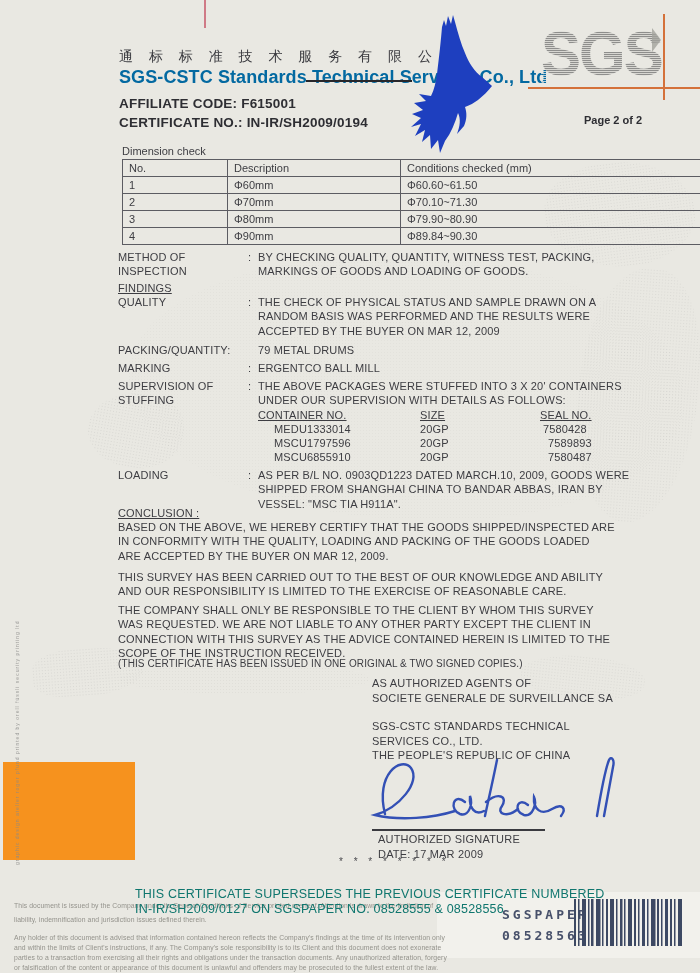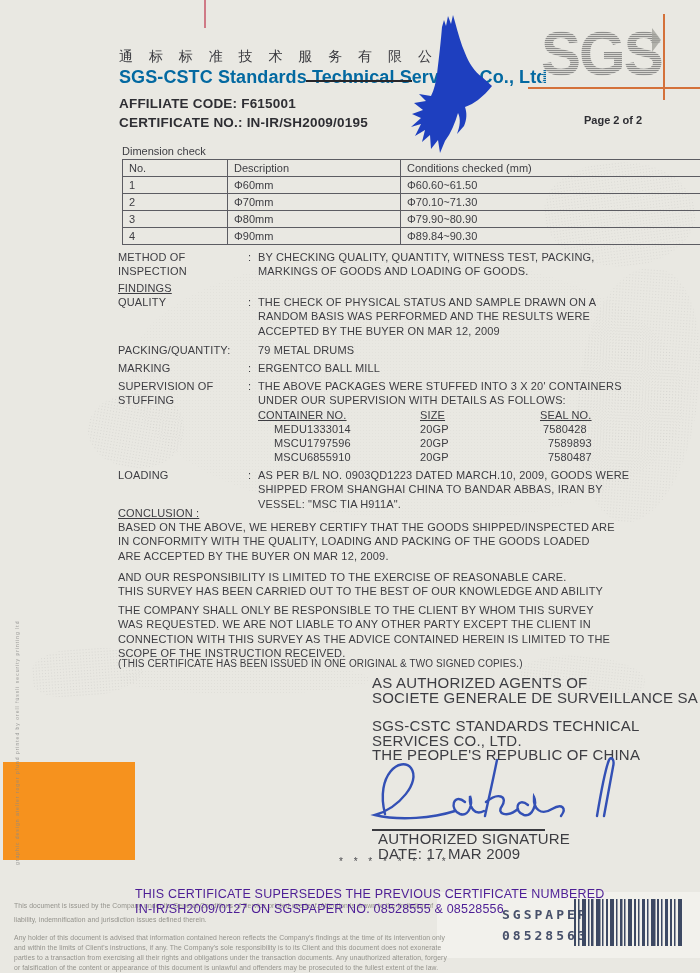--- a/index.html
+++ b/index.html
@@ -42,27 +42,27 @@
   .sec .lbl{position:absolute;left:0;top:0;width:130px;}
   .sec .colon{position:absolute;left:130px;top:0;}
   .sec .val{position:absolute;left:140px;top:0;width:420px;}
   .u{text-decoration:underline;}
   .crow{position:relative;height:14.3px;}
   .cc1{position:absolute;left:0;} .cc1v{position:absolute;left:16px;}
   .cc2{position:absolute;left:162px;} .cc3{position:absolute;left:282px;}
   .para{position:absolute;left:118px;font-size:11px;line-height:14.4px;letter-spacing:0.15px;}
   .small-note{font-size:10px;letter-spacing:0.1px;}
   
-  .sig-txt{font-size:15px;line-height:14.5px;letter-spacing:0.2px;}
+  .sig-txt{font-size:11px;line-height:14.5px;letter-spacing:0.2px;}
   .sig-line{background:#3a3a3f;height:1.5px;}
   .stars{font-size:10px;letter-spacing:4px;color:#4a4a4f;}
   
   .orange-block{background:#f6921e;}
   .fineprint{font-size:6.8px;line-height:10px;color:#93928b;letter-spacing:0.1px;}
-  .bigbtm{font-size:12.5px;line-height:15px;color:#4c1d95;letter-spacing:0.2px;z-index:3;}
+  .bigbtm{font-size:12.5px;line-height:15px;color:#0f766e;letter-spacing:0.2px;z-index:3;}
   .paperbox{background:#f2f1ec;}
   .sgspaper{
     font-family:"DejaVu Sans Mono","Liberation Mono",monospace;
     font-size:13px;font-weight:bold;letter-spacing:3px;color:#47506a;line-height:21px;
   }
   .vtext{
     writing-mode:vertical-rl;transform:rotate(180deg);
     font-size:5px;color:#8a8a88;letter-spacing:1px;opacity:0.8;
   }
   .orange-line{background:#d4713a;}
@@ -79,21 +79,21 @@
   <div class="map" style="left:128px;top:255px;width:555px;height:265px;opacity:.22;border-radius:48% 55% 45% 58%;"></div>
   <div class="map" style="left:88px;top:393px;width:95px;height:75px;opacity:.6;border-radius:60% 42% 55% 50%;transform:rotate(10deg);"></div>
   <div class="map" style="left:32px;top:648px;width:112px;height:48px;opacity:.6;border-radius:45% 55% 60% 40%;transform:rotate(-4deg);"></div>
   <div class="map" style="left:120px;top:664px;width:250px;height:30px;opacity:.35;border-radius:50%;"></div>
   <div class="map" style="left:520px;top:656px;width:125px;height:44px;opacity:.5;border-radius:55% 45% 52% 48%;transform:rotate(6deg);"></div>
 
   <div class="abs cn" style="left:119px;top:48px;">通 标 标 准 技 术 服 务 有 限 公 司</div>
   <div class="abs en" style="left:119px;top:67px;">SGS-CSTC Standards Technical Services Co., Ltd</div>
   <div class="abs" style="left:306px;top:80px;width:106px;height:1.8px;background:#26262b;"></div>
   <div class="abs code" style="left:119px;top:96px;">AFFILIATE CODE: F615001</div>
-  <div class="abs code" style="left:119px;top:115px;">CERTIFICATE NO.: IN-IR/SH2009/0195</div>
+  <div class="abs code" style="left:119px;top:115px;">CERTIFICATE NO.: IN-IR/SH2009/0194</div>
   <div class="abs pageno" style="left:584px;top:114px;">Page 2 of 2</div>
 
   <div class="abs" style="left:541px;top:24px;width:125px;height:62px;">
     <div class="sgs-logo">SGS</div>
     <div class="logo-stripes"></div>
   </div>
 
   <div class="abs orange-line" style="left:528px;top:87px;width:172px;height:2px;"></div>
   <div class="abs orange-line" style="left:663px;top:14px;width:2px;height:86px;"></div>
   <div class="abs red-tick" style="left:204px;top:0;width:1.5px;height:28px;"></div>
@@ -217,22 +217,22 @@
     </div>
   </div>
 
   <div class="para u" style="top:506px;">CONCLUSION :</div>
   <div class="para" style="top:520px;">
     <div>BASED ON THE ABOVE, WE HEREBY CERTIFY THAT THE GOODS SHIPPED/INSPECTED ARE</div>
     <div>IN CONFORMITY WITH THE QUALITY, LOADING AND PACKING OF THE GOODS LOADED</div>
     <div>ARE ACCEPTED BY THE BUYER ON MAR 12, 2009.</div>
   </div>
   <div class="para" style="top:570px;">
+    <div>THIS SURVEY HAS BEEN CARRIED OUT TO THE BEST OF OUR KNOWLEDGE AND ABILITY</div>
     <div>AND OUR RESPONSIBILITY IS LIMITED TO THE EXERCISE OF REASONABLE CARE.</div>
-    <div>THIS SURVEY HAS BEEN CARRIED OUT TO THE BEST OF OUR KNOWLEDGE AND ABILITY</div>
   </div>
   <div class="para" style="top:603px;">
     <div>THE COMPANY SHALL ONLY BE RESPONSIBLE TO THE CLIENT BY WHOM THIS SURVEY</div>
     <div>WAS REQUESTED.  WE ARE NOT LIABLE TO ANY OTHER PARTY EXCEPT THE CLIENT IN</div>
     <div>CONNECTION WITH THIS SURVEY AS THE ADVICE CONTAINED HEREIN IS LIMITED TO THE</div>
     <div>SCOPE OF THE INSTRUCTION RECEIVED.</div>
   </div>
   <div class="para small-note" style="top:657px;">(THIS CERTIFICATE HAS BEEN ISSUED IN ONE ORIGINAL &amp; TWO SIGNED COPIES.)</div>
 
   <div class="abs sig-txt" style="left:372px;top:676px;">

